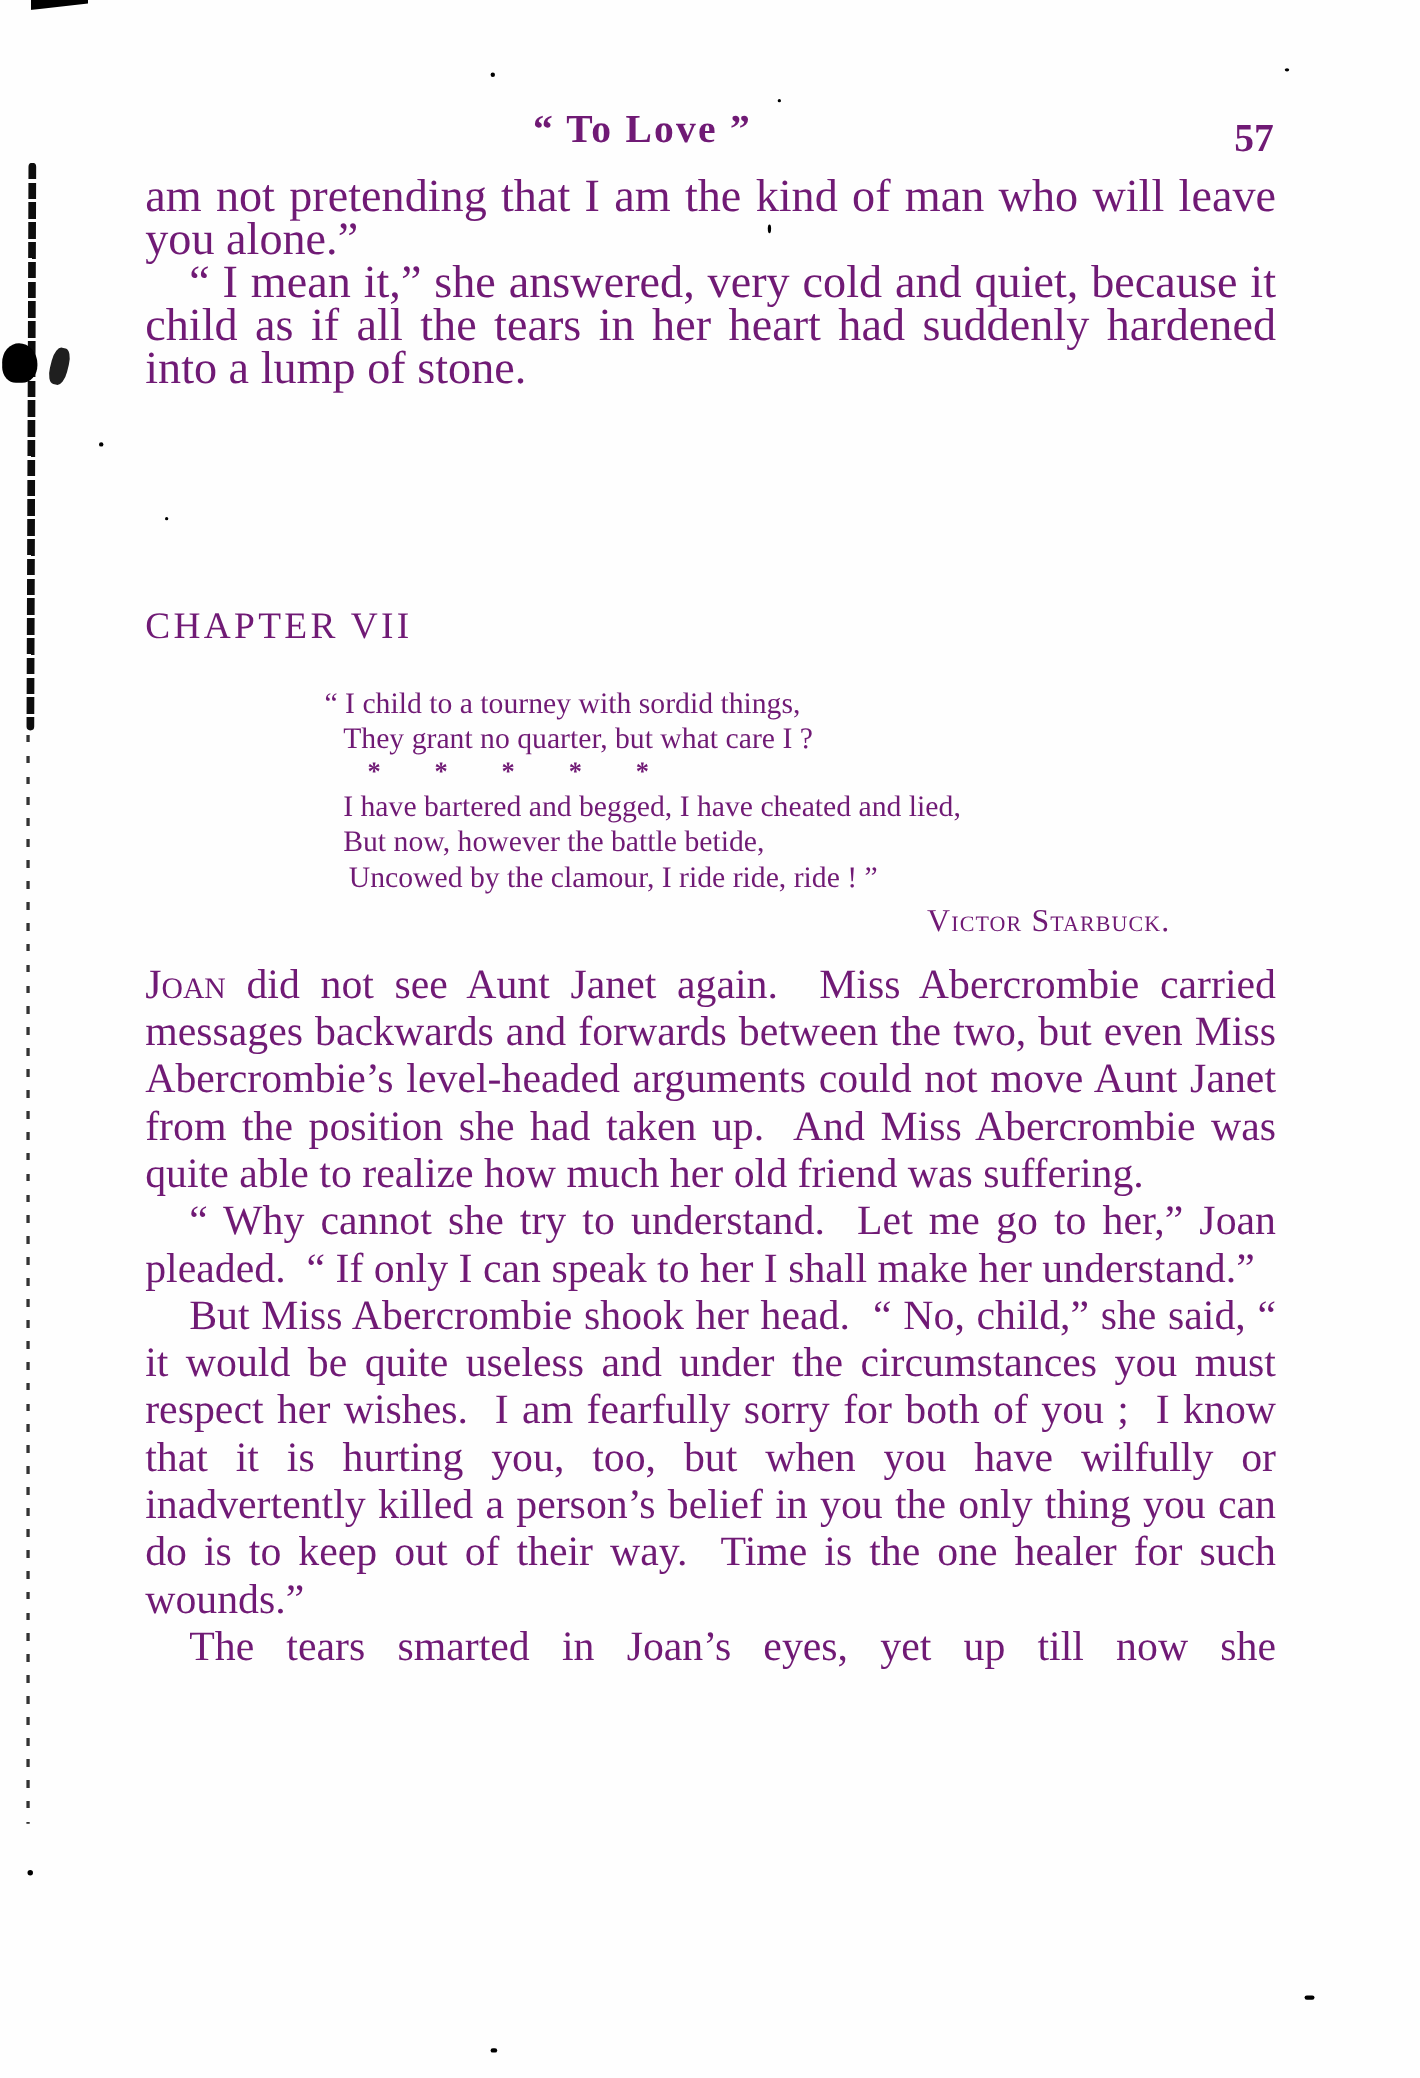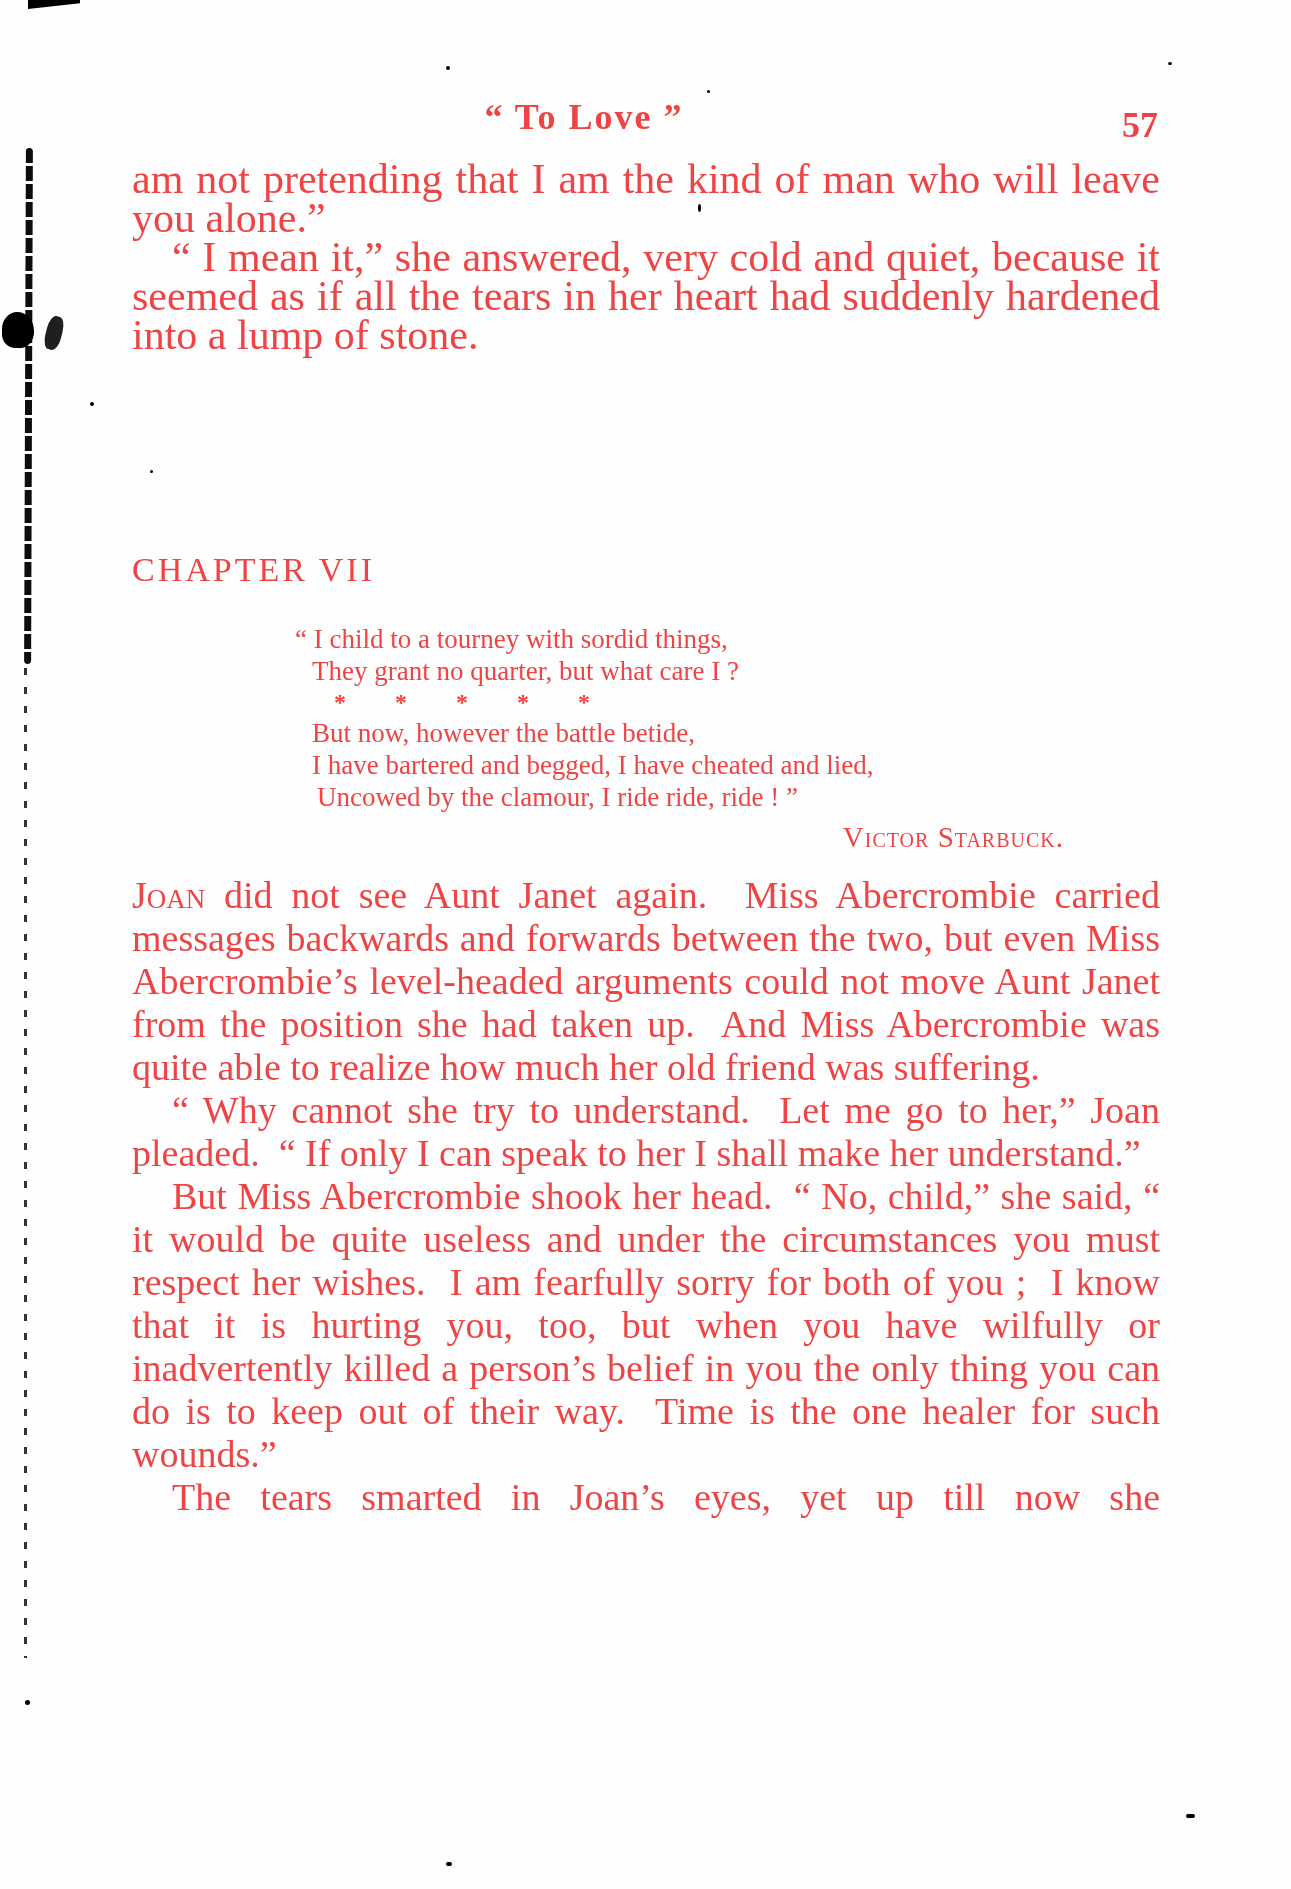--- a/index.html
+++ b/index.html
@@ -1,21 +1,21 @@
 <!DOCTYPE html>
 <html><head>
 <meta charset="utf-8">
 <style>
   html, body { margin: 0; padding: 0; background: #ffffff; }
   .page {
     position: relative;
     width: 1291px;
     height: 1889px;
     background: #fefefe;
-    color: #ef4444;
+    color: #701a75;
     font-family: "Liberation Serif", serif;
     overflow: hidden;
   }
   .content {
     position: absolute;
     left: 132px;
     top: 96px;
     width: 1028px;
   }
   
@@ -143,37 +143,37 @@
 
   <div class="content">
 
     <div class="header">
       <div class="running-title">“ To Love ”</div>
       <div class="page-number">57</div>
     </div>
 
     <div class="intro">
       <p>am not pretending that I am the kind of man who will leave you alone.”</p>
-      <p class="indent">“ I mean it,” she answered, very cold and quiet, because it seemed as if all the tears in her heart had suddenly hardened into a lump of stone.</p>
+      <p class="indent">“ I mean it,” she answered, very cold and quiet, because it child as if all the tears in her heart had suddenly hardened into a lump of stone.</p>
     </div>
 
     <div class="chapter-heading">CHAPTER VII</div>
 
     <div class="epigraph">
       <div class="line1">“ I child to a tourney with sordid things,</div>
       <div>They grant no quarter, but what care I&nbsp;?</div>
       <div class="stars">
         <span>*</span>
         <span>*</span>
         <span>*</span>
         <span>*</span>
         <span>*</span>
       </div>
+      <div>I have bartered and begged, I have cheated and lied,</div>
       <div>But now, however the battle betide,</div>
-      <div>I have bartered and begged, I have cheated and lied,</div>
       <div style="margin-left:5px;">Uncowed by the clamour, I ride ride, ride&nbsp;!&nbsp;”</div>
     </div>
 
     <div class="attribution">Victor Starbuck.</div>
 
     <div class="body">
       <p><span class="smallcaps">Joan</span><span> did not see Aunt Janet again.  Miss Abercrombie carried messages backwards and forwards between the two, but even Miss Abercrombie’s level-headed arguments could not move Aunt Janet from the position she had taken up.  And Miss Abercrombie was quite able to realize how much her old friend was suffering.</span></p>
       <p class="indent">“ Why cannot she try to understand.  Let me go to her,” Joan pleaded.  “ If only I can speak to her I shall make her understand.”</p>
       <p class="indent">But Miss Abercrombie shook her head.  “ No, child,” she said, “ it would be quite useless and under the circumstances you must respect her wishes.  I am fearfully sorry for both of you&nbsp;;  I know that it is hurting you, too, but when you have wilfully or inadvertently killed a person’s belief in you the only thing you can do is to keep out of their way.  Time is the one healer for such wounds.”</p>
       <p class="indent continued">The tears smarted in Joan’s eyes, yet up till now she</p>

